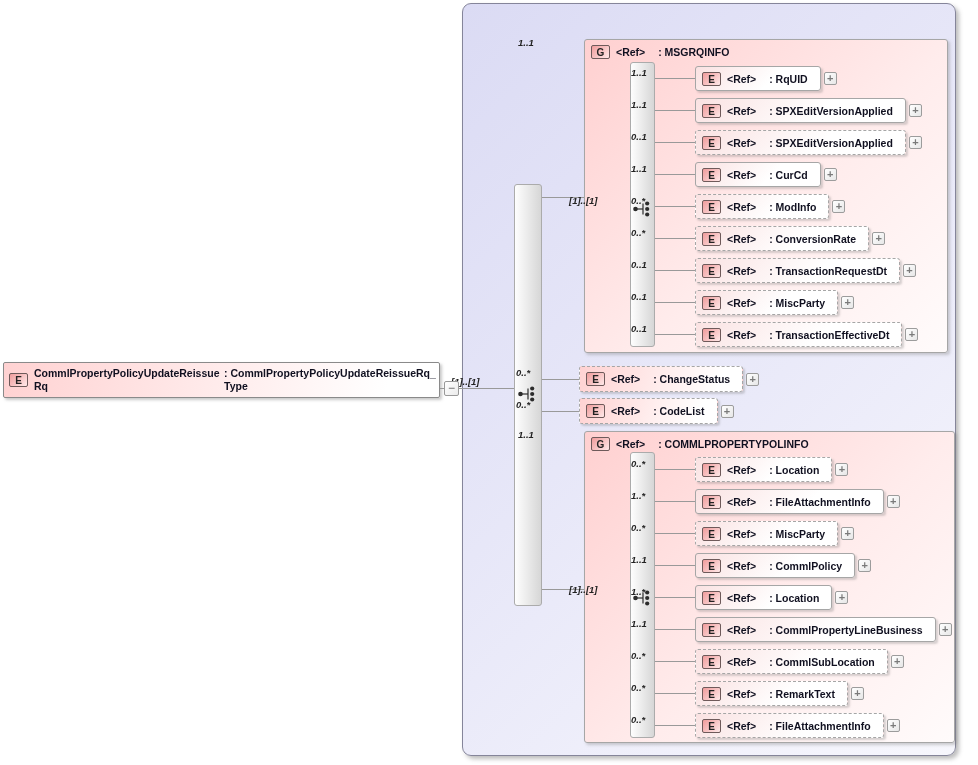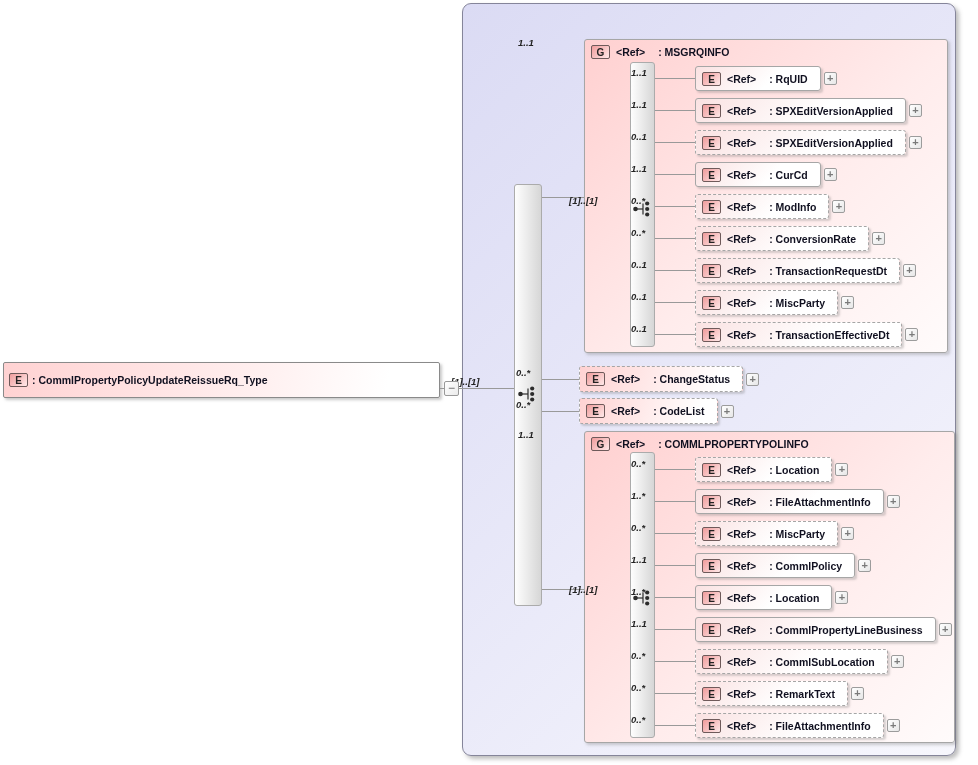--- a/index.html
+++ b/index.html
@@ -75,20 +75,21 @@
   .root-line{left:440px;top:388px;width:74px;z-index:3;}
   .main-card{left:451px;top:376px;z-index:3;}
 </style>
 </head>
 <body>
 
 <div class="canvas">
 
   <div class="root-box">
     <span class="badge">E</span>
+    <div class="root-name">CommlPropertyPolicyUpdateReissueRq</div>
     <div class="root-type">: CommlPropertyPolicyUpdateReissueRq_Type</div>
   </div>
 
   <div class="ct-box">
     <div class="vbar main-bar" style="left:51px;top:180px;height:422px;"></div>
     <div id="ct-content">
         <div class="hline" style="left: 79px; top: 193px; width: 42px;"></div>
         <div class="card" style="left: 55px; top: 33px;">1..1</div>
         <div class="group-box" style="left: 121px; top: 35px; width: 364px; height: 314px;">
           <div class="group-header">

